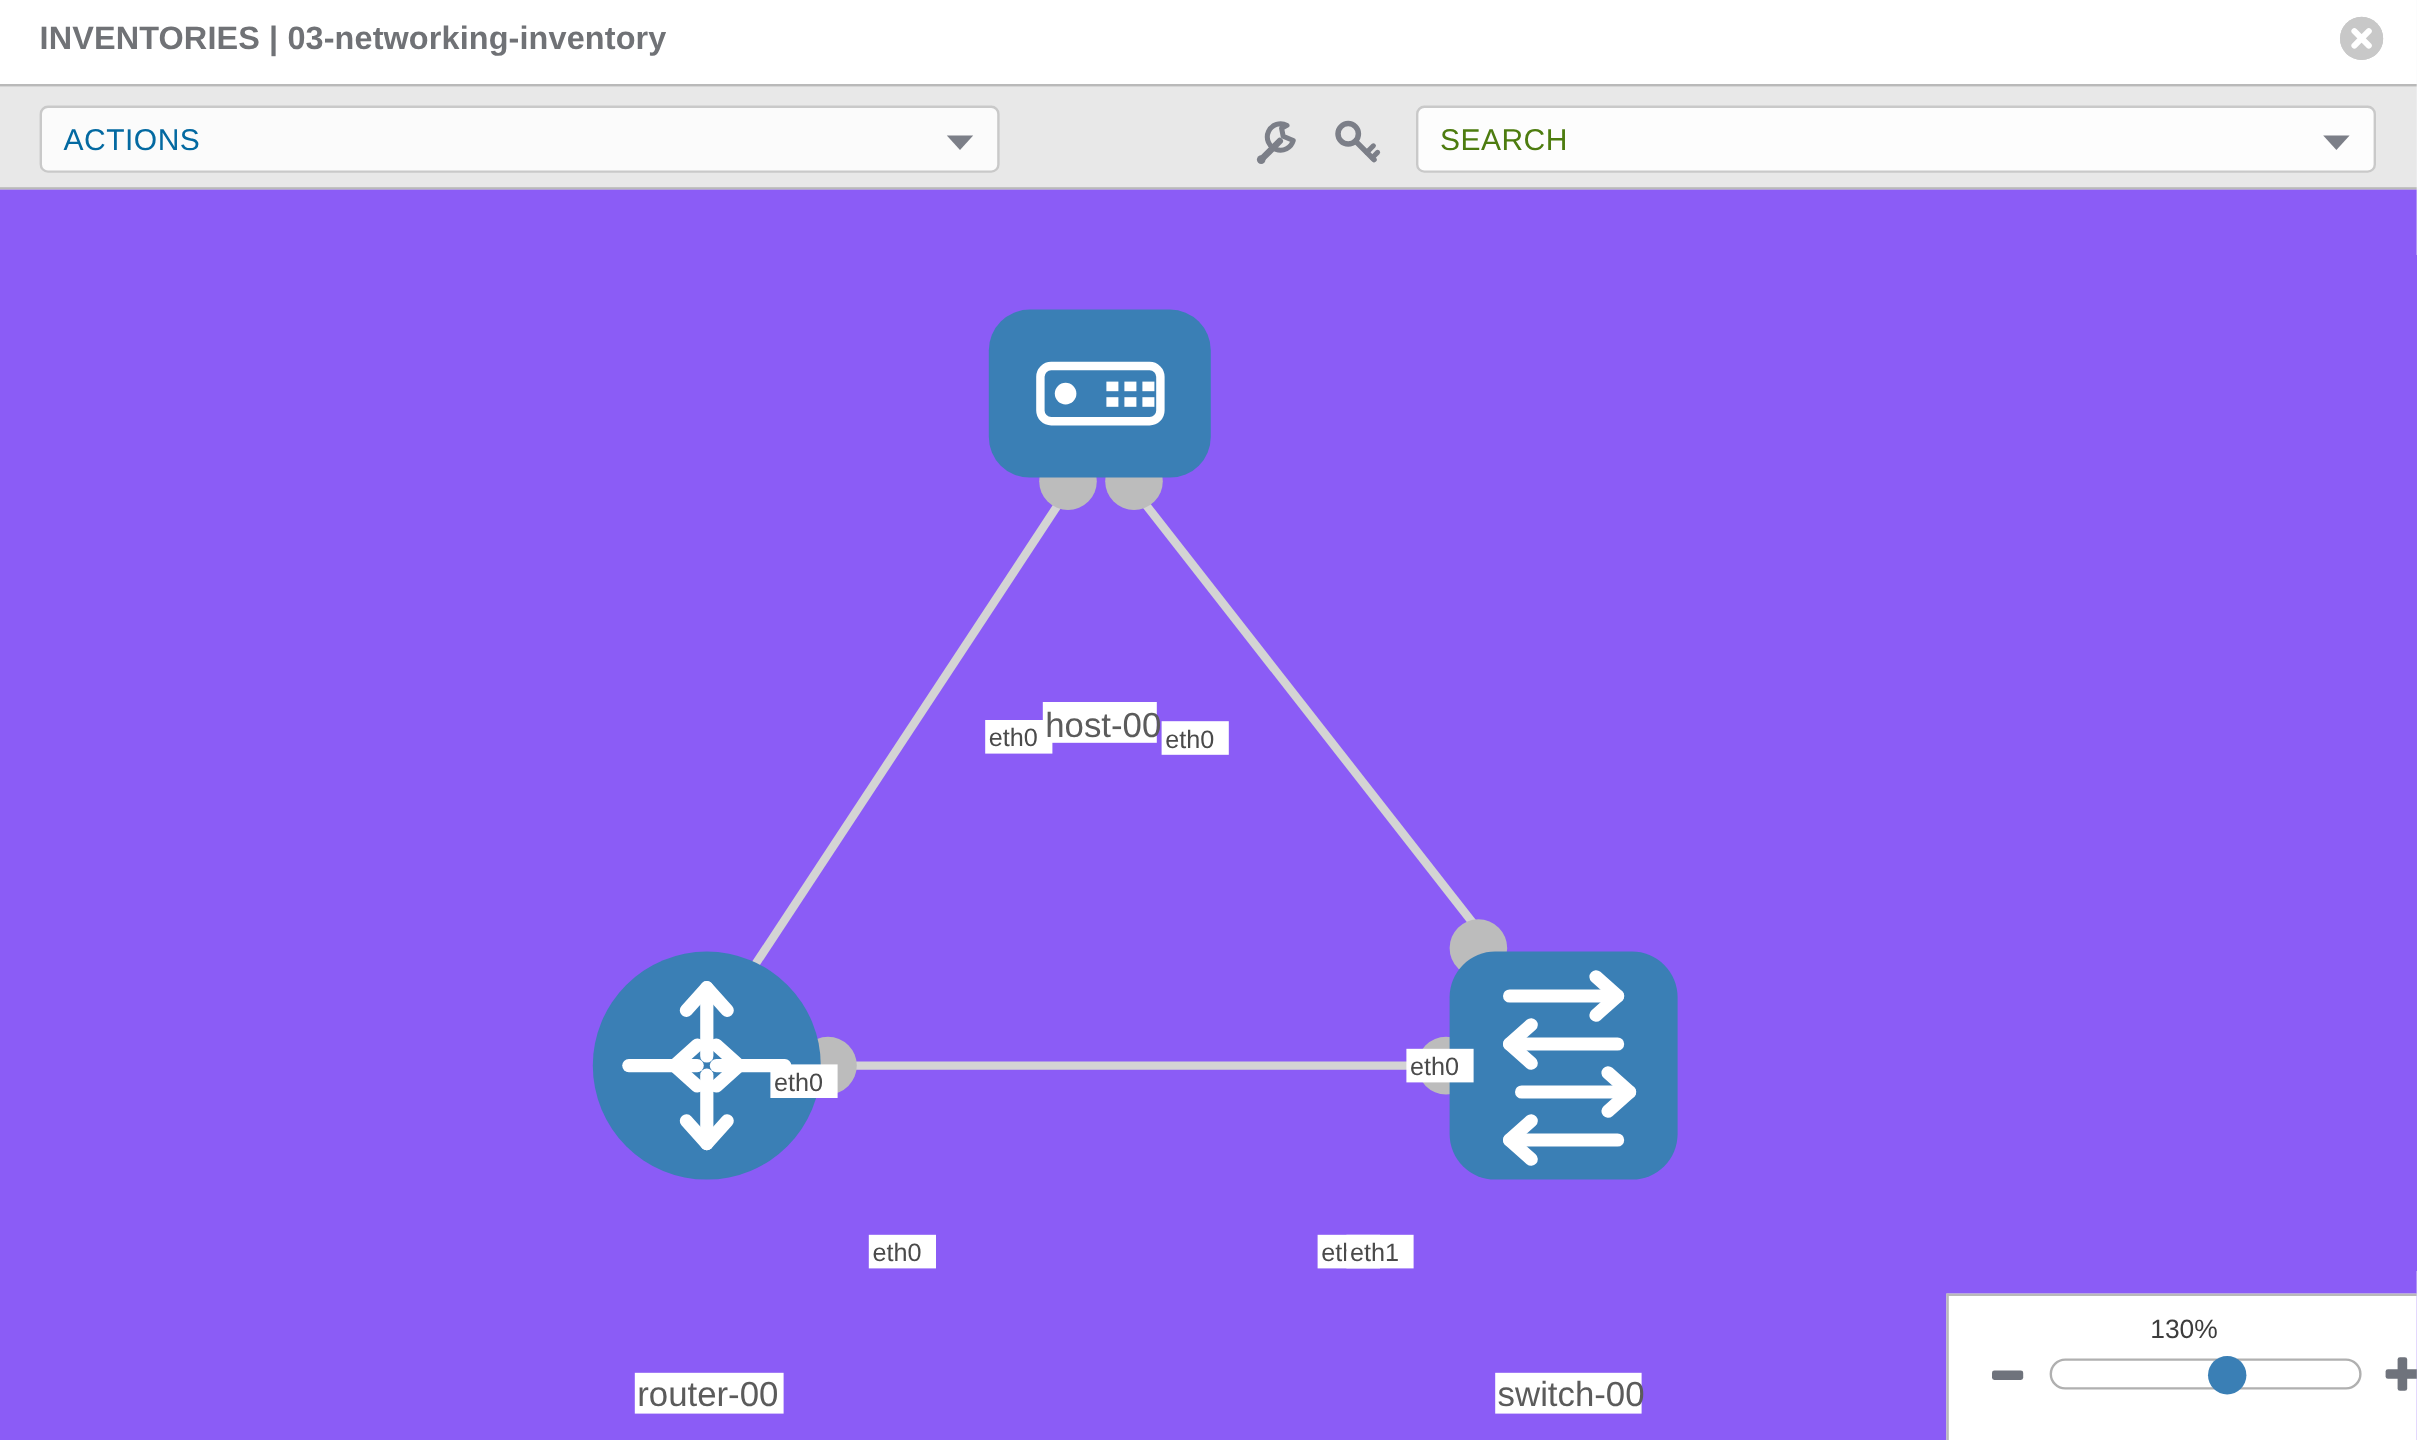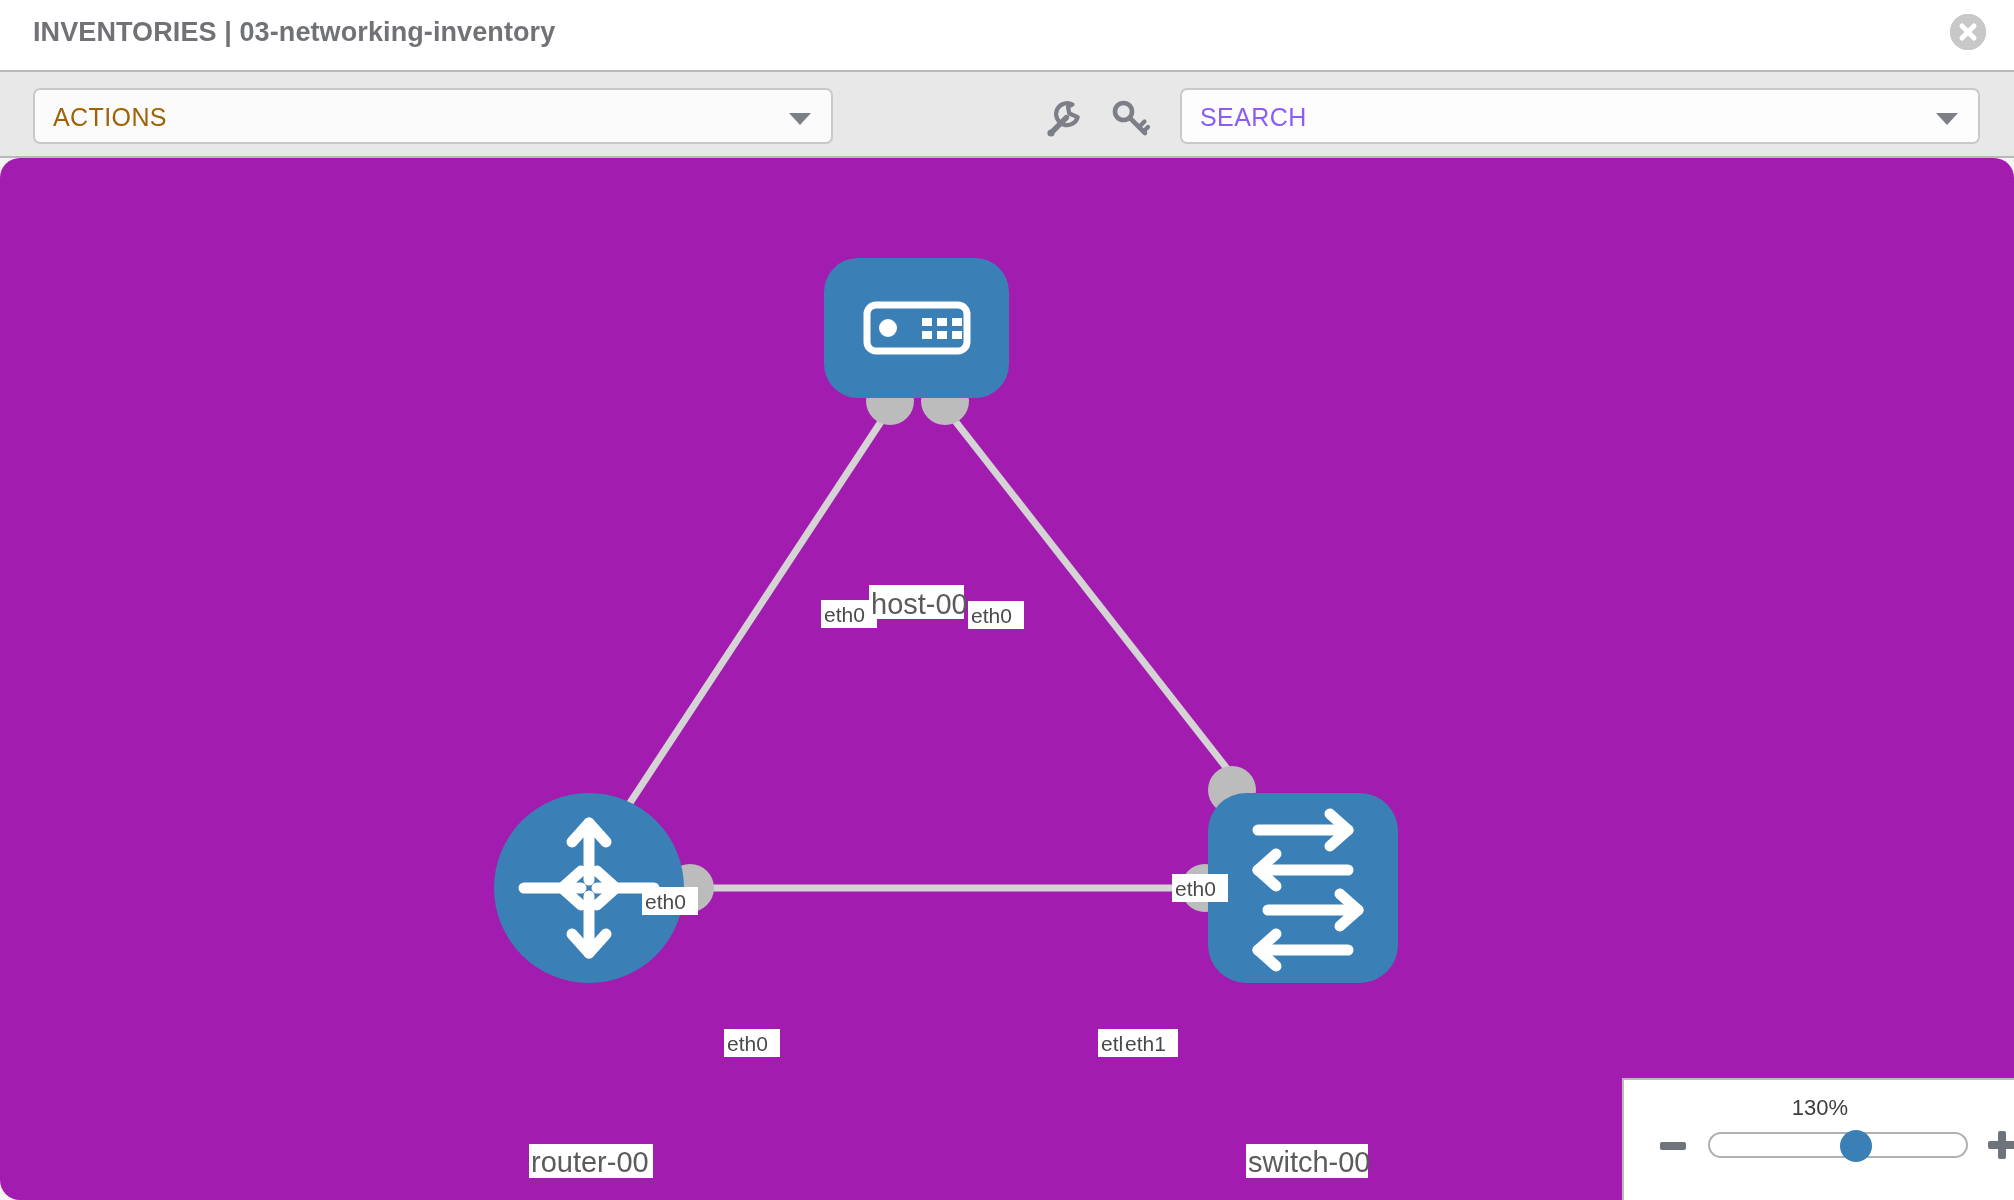--- a/index.html
+++ b/index.html
@@ -71,21 +71,21 @@
     border: 2px solid #c9c9c9;
     border-radius: 7px;
     box-sizing: border-box;
     cursor: pointer;
   }
   .actions-label {
     position: absolute;
     left: 18px;
     top: 13px;
     font-size: 25px;
-    color: #a16207;
+    color: #0369a1;
     letter-spacing: 0.4px;
   }
   .caret {
     position: absolute;
     right: 20px;
     top: 23px;
     width: 0; height: 0;
     border-left: 11px solid transparent;
     border-right: 11px solid transparent;
     border-top: 12px solid #7c7f88;
@@ -111,33 +111,32 @@
     border: 2px solid #c9c9c9;
     border-radius: 7px;
     box-sizing: border-box;
     cursor: text;
   }
   .search-label {
     position: absolute;
     left: 18px;
     top: 13px;
     font-size: 25px;
-    color: #8b5cf6;
+    color: #4d7c0f;
     letter-spacing: 0.4px;
   }
 
   
   .canvas {
     position: absolute;
     left: 0; top: 158px;
     width: 2014px;
     height: 1042px;
-    background: #a21caf;
+    background: #8b5cf6;
     overflow: hidden;
-    border-radius: 20px;
   }
   .canvas svg { display:block; }
 
   
   .zoom-panel {
     position: absolute;
     left: 1622px;
     top: 1078px;
     width: 392px;
     height: 144px;

